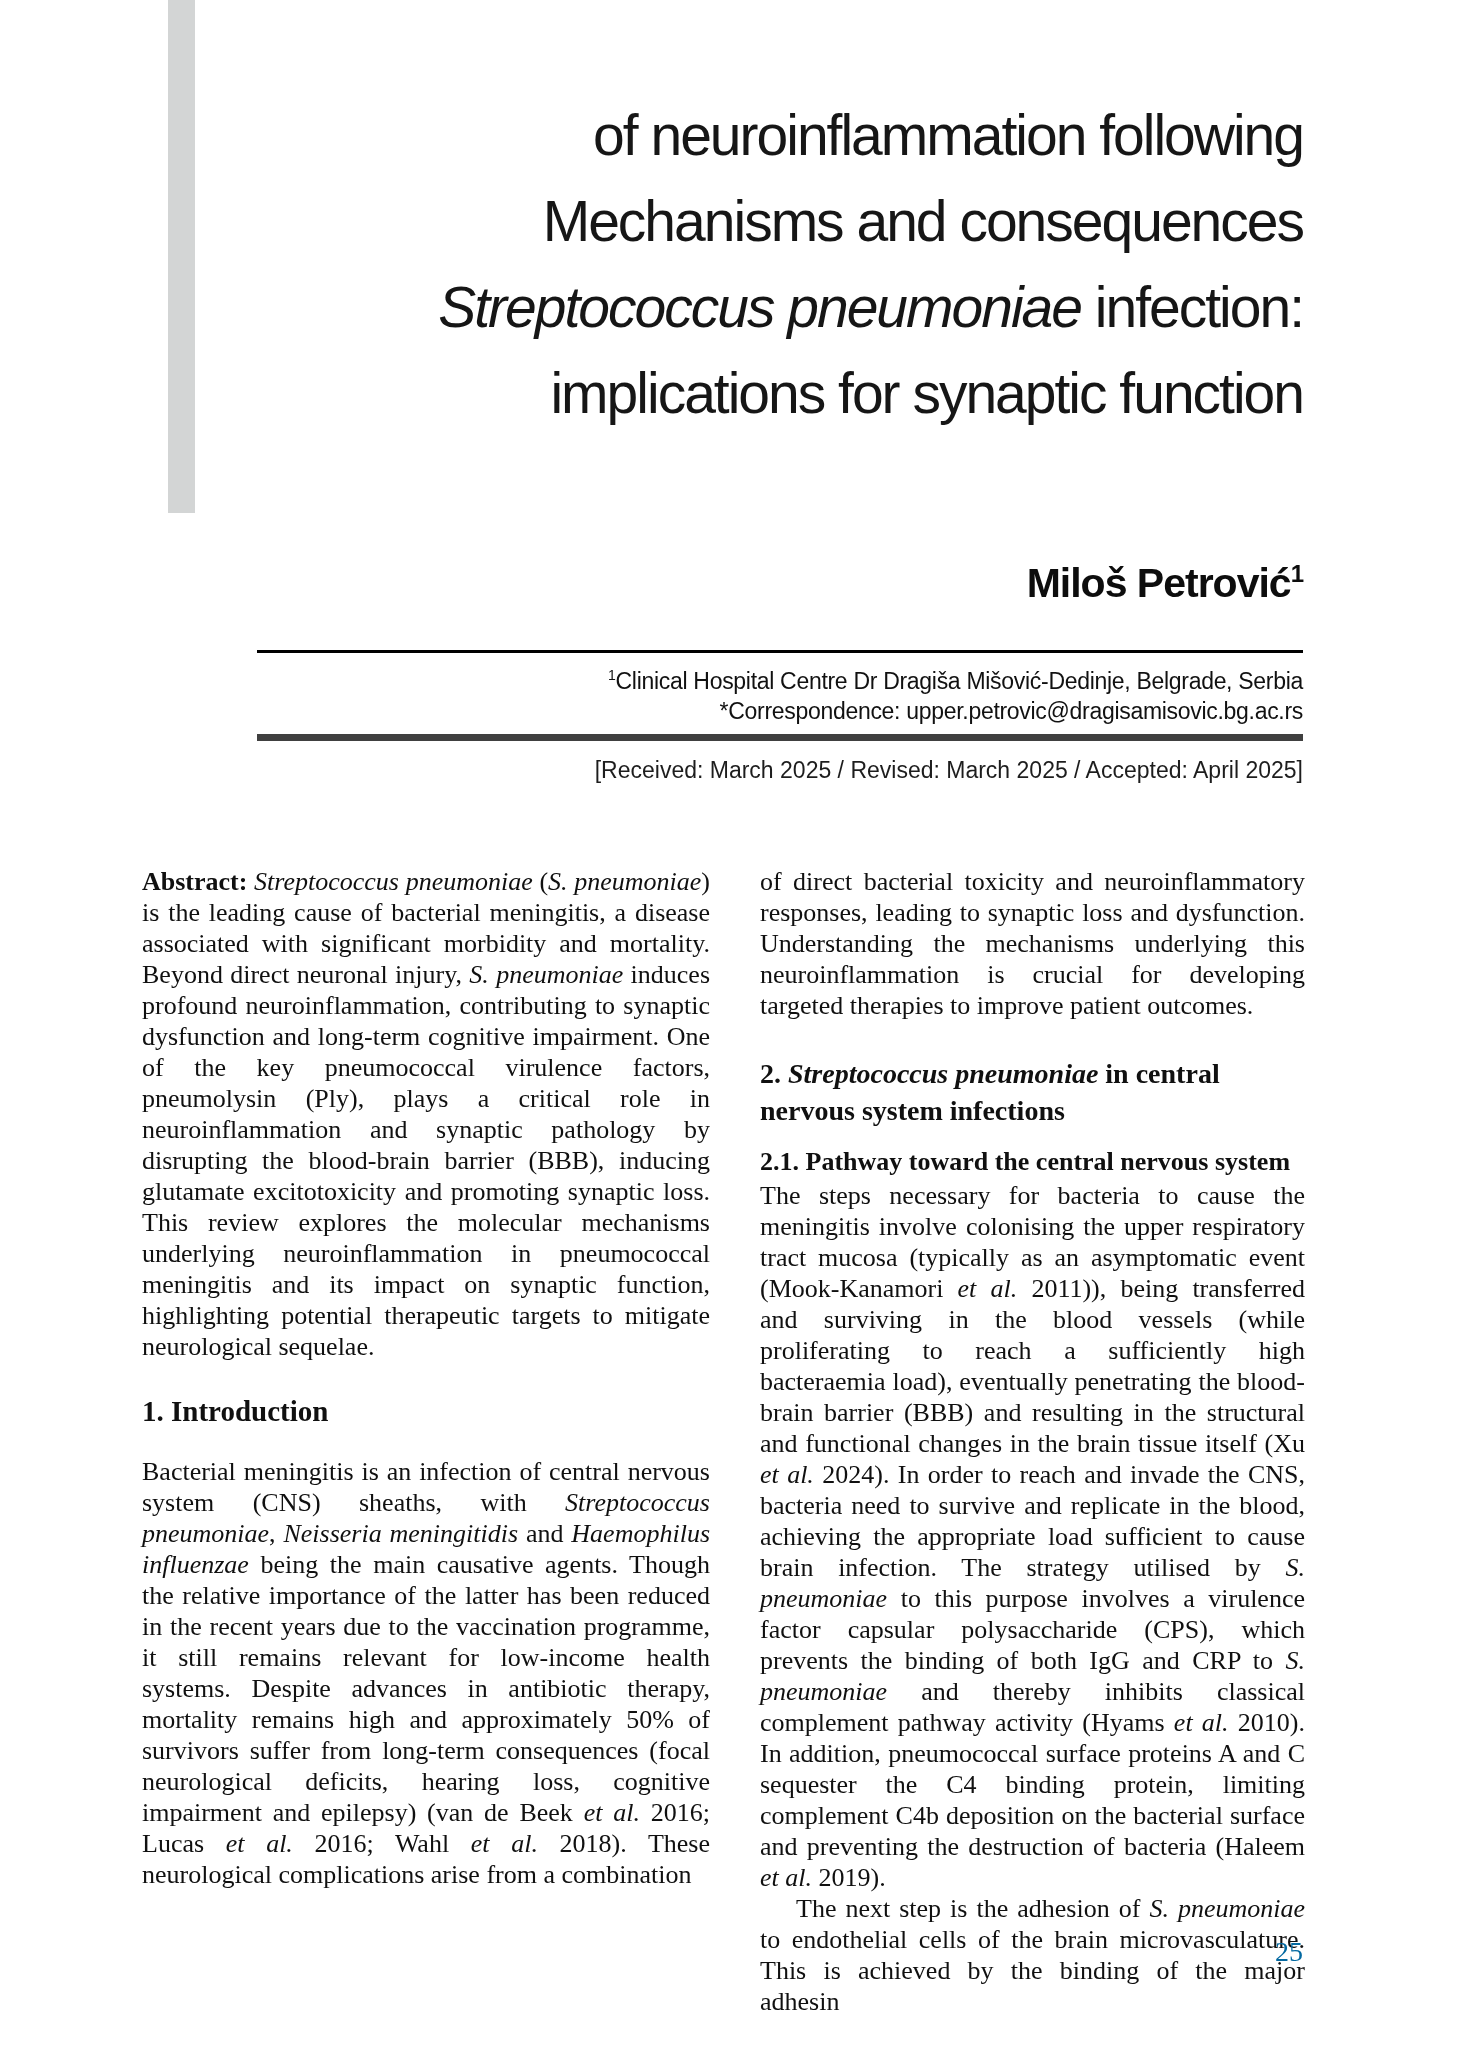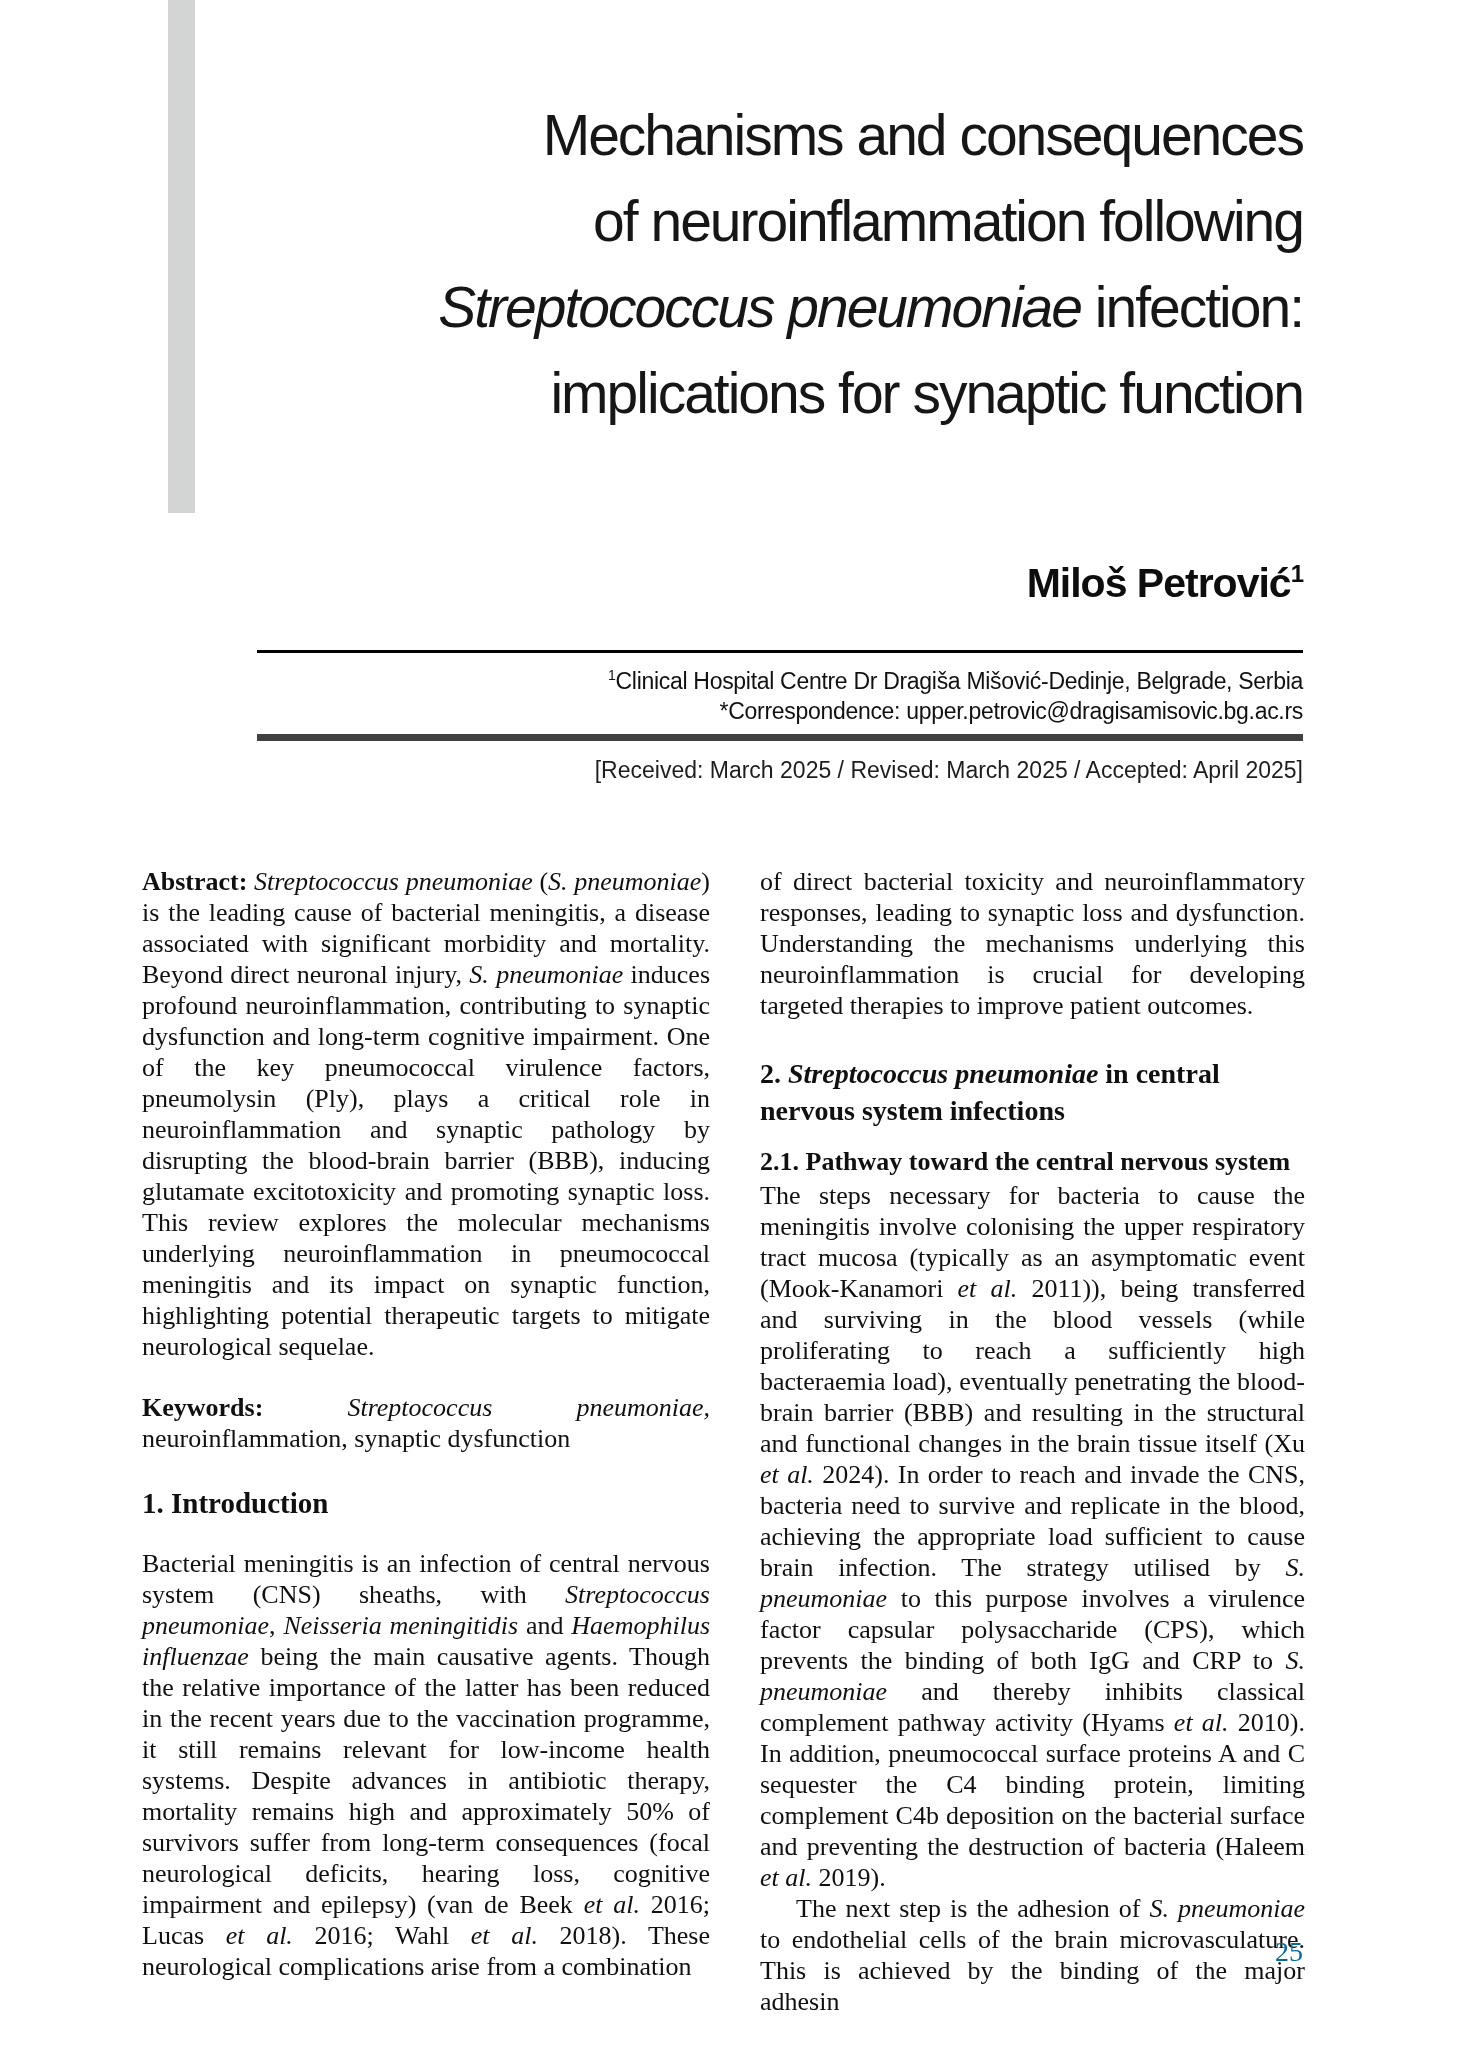--- a/index.html
+++ b/index.html
@@ -124,38 +124,37 @@
   }
 </style>
 </head>
 <body>
 
 <div class="page">
 
   <div class="spine-bar"></div>
 
   <div class="title-block">
+    <div><span>of neuroinflammation following</span></div>
     <div><span>Mechanisms and consequences</span></div>
-    <div><span>of neuroinflammation following</span></div>
     <div><span style="font-style: italic;">Streptococcus pneumoniae</span><span> infection:</span></div>
     <div><span>implications for synaptic function</span></div>
   </div>
 
   <div class="author-line"><span>Miloš Petrović</span><sup>1</sup></div>
 
   <div class="affiliation-block">
     <div><sup>1</sup><span>Clinical Hospital Centre Dr Dragiša Mišović-Dedinje, Belgrade, Serbia</span></div>
     <div><span>*Correspondence: upper.petrovic@dragisamisovic.bg.ac.rs</span></div>
   </div>
 
   <div class="dates-line">[Received: March 2025 / Revised: March 2025 / Accepted: April 2025]</div>
 
   <div class="col col-left">
     <p class="para"><span style="font-weight: 700;">Abstract: </span><span style="font-style: italic;">Streptococcus pneumoniae</span><span> (</span><span style="font-style: italic;">S. pneumoniae</span><span>) is the leading cause of bacterial meningitis, a disease associated with significant morbidity and mortality. Beyond direct neuronal injury, </span><span style="font-style: italic;">S. pneumoniae</span><span> induces profound neuroinflammation, contributing to synaptic dysfunction and long-term cognitive impairment. One of the key pneumococcal virulence factors, pneumolysin (Ply), plays a critical role in neuroinflammation and synaptic pathology by disrupting the blood-brain barrier (BBB), inducing glutamate excitotoxicity and promoting synaptic loss. This review explores the molecular mechanisms underlying neuroinflammation in pneumococcal meningitis and its impact on synaptic function, highlighting potential therapeutic targets to mitigate neurological sequelae.</span></p>
-    <p class="para kw"><span style="font-weight: 700;">Keywords: </span><span style="font-style: italic;">Streptococcus pneumoniae,</span><span> neuroinflammation, synaptic dysfunction</span></p>
     <h2 class="h-intro">1. Introduction</h2>
     <p class="para after-heading"><span>Bacterial meningitis is an infection of central nervous system (CNS) sheaths, with </span><span style="font-style: italic;">Streptococcus pneumoniae</span><span>, </span><span style="font-style: italic;">Neisseria meningitidis</span><span> and </span><span style="font-style: italic;">Haemophilus influenzae</span><span> being the main causative agents. Though the relative importance of the latter has been reduced in the recent years due to the vaccination programme, it still remains relevant for low-income health systems. Despite advances in antibiotic therapy, mortality remains high and approximately 50% of survivors suffer from long-term consequences (focal neurological deficits, hearing loss, cognitive impairment and epilepsy) (van de Beek </span><span style="font-style: italic;">et al.</span><span> 2016; Lucas </span><span style="font-style: italic;">et al.</span><span> 2016; Wahl </span><span style="font-style: italic;">et al.</span><span> 2018). These neurological complications arise from a combination</span></p>
   </div>
 
   <div class="col col-right">
     <p class="para"><span>of direct bacterial toxicity and neuroinflammatory responses, leading to synaptic loss and dysfunction. Understanding the mechanisms underlying this neuroinflammation is crucial for developing targeted therapies to improve patient outcomes.</span></p>
     <h2 class="h-sec2"><span style="font-weight: 700;">2. </span><span style="font-style: italic; font-weight: 700;">Streptococcus pneumoniae</span><span style="font-weight: 700;"> in central nervous system infections</span></h2>
     <h3 class="h-sec21">2.1. Pathway toward the central nervous system</h3>
     <p class="para"><span>The steps necessary for bacteria to cause the meningitis involve colonising the upper respiratory tract mucosa (typically as an asymptomatic event (Mook-Kanamori </span><span style="font-style: italic;">et al.</span><span> 2011)), being transferred and surviving in the blood vessels (while proliferating to reach a sufficiently high bacteraemia load), eventually penetrating the blood-brain barrier (BBB) and resulting in the structural and functional changes in the brain tissue itself (Xu </span><span style="font-style: italic;">et al.</span><span> 2024). In order to reach and invade the CNS, bacteria need to survive and replicate in the blood, achieving the appropriate load sufficient to cause brain infection. The strategy utilised by </span><span style="font-style: italic;">S. pneumoniae</span><span> to this purpose involves a virulence factor capsular polysaccharide (CPS), which prevents the binding of both IgG and CRP to </span><span style="font-style: italic;">S. pneumoniae</span><span> and thereby inhibits classical complement pathway activity (Hyams </span><span style="font-style: italic;">et al.</span><span> 2010). In addition, pneumococcal surface proteins A and C sequester the C4 binding protein, limiting complement C4b deposition on the bacterial surface and preventing the destruction of bacteria (Haleem </span><span style="font-style: italic;">et al.</span><span> 2019).</span></p>
     <p class="para indent-first"><span>The next step is the adhesion of </span><span style="font-style: italic;">S. pneumoniae</span><span> to endothelial cells of the brain microvasculature. This is achieved by the binding of the major adhesin</span></p>

